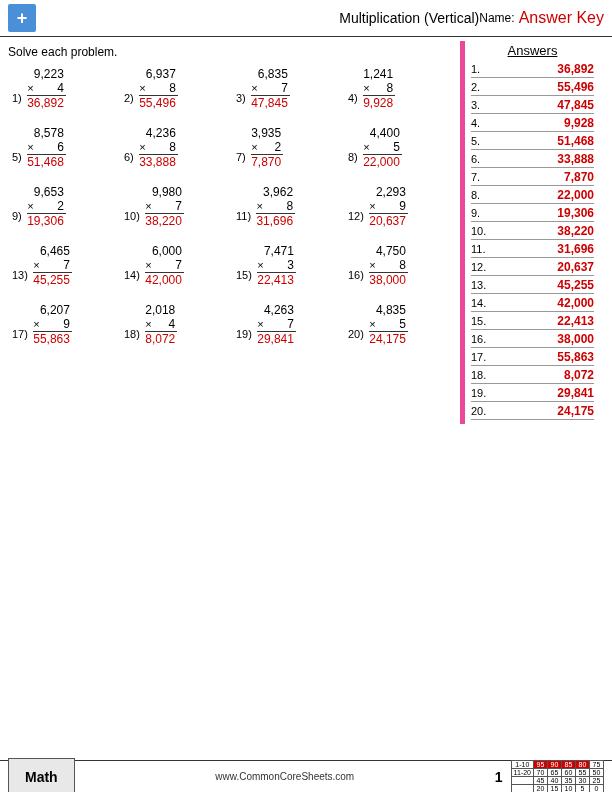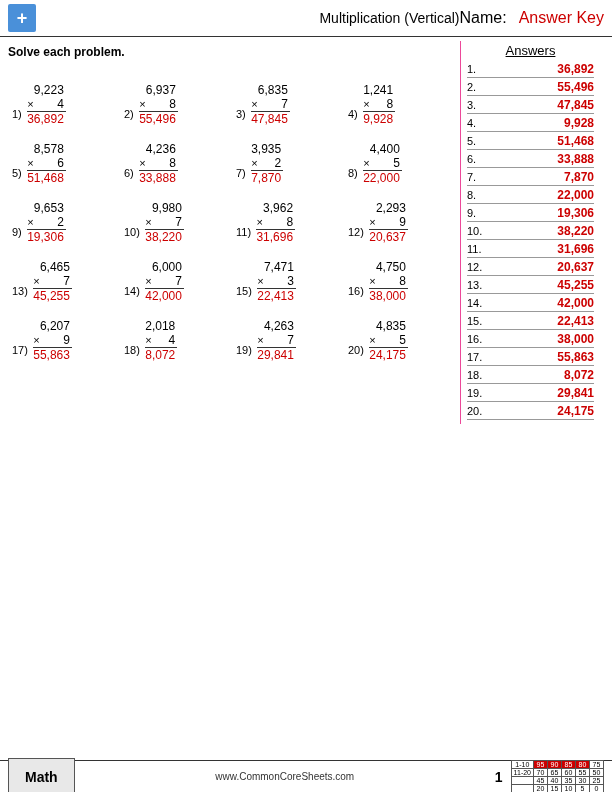--- a/index.html
+++ b/index.html
@@ -39,40 +39,40 @@
       font-size: 14px;
       font-weight: normal;
     }
     .answer-key-label {
       color: #cc0000;
       font-size: 16px;
       font-weight: normal;
       margin-left: auto;
     }
     .name-label {
-      font-size: 16px;
-      margin-right: 12px;
+      font-size: 12px;
+      margin-right: 4px;
     }
 
     
     .main {
       display: flex;
       padding: 4px 0;
     }
 
     
     .problems-area {
       width: 460px;
       padding: 4px 8px;
     }
 
     .solve-text {
-      font-weight: bold;
-      font-size: 12px;
-      margin-bottom: 22px;
+      font-weight: normal;
+      font-size: 12px;
+      margin-bottom: 6px;
     }
 
     .problems-grid {
       display: grid;
       grid-template-columns: repeat(4, 1fr);
       gap: 12px 4px;
     }
 
     .problem {
       padding: 2px 4px;
@@ -117,21 +117,21 @@
       text-align: right;
       color: #cc0000;
       font-size: 12px;
       padding-right: 2px;
       margin-top: 1px;
     }
 
     
     .answer-panel {
       width: 140px;
-      border-left: 1px solid #ec4899;
+      border-left: 5px solid #ec4899;
       padding: 2px 6px;
     }
 
     .answers-heading {
       text-align: center;
       font-size: 13px;
       text-decoration: underline;
       margin-bottom: 4px;
     }
 

